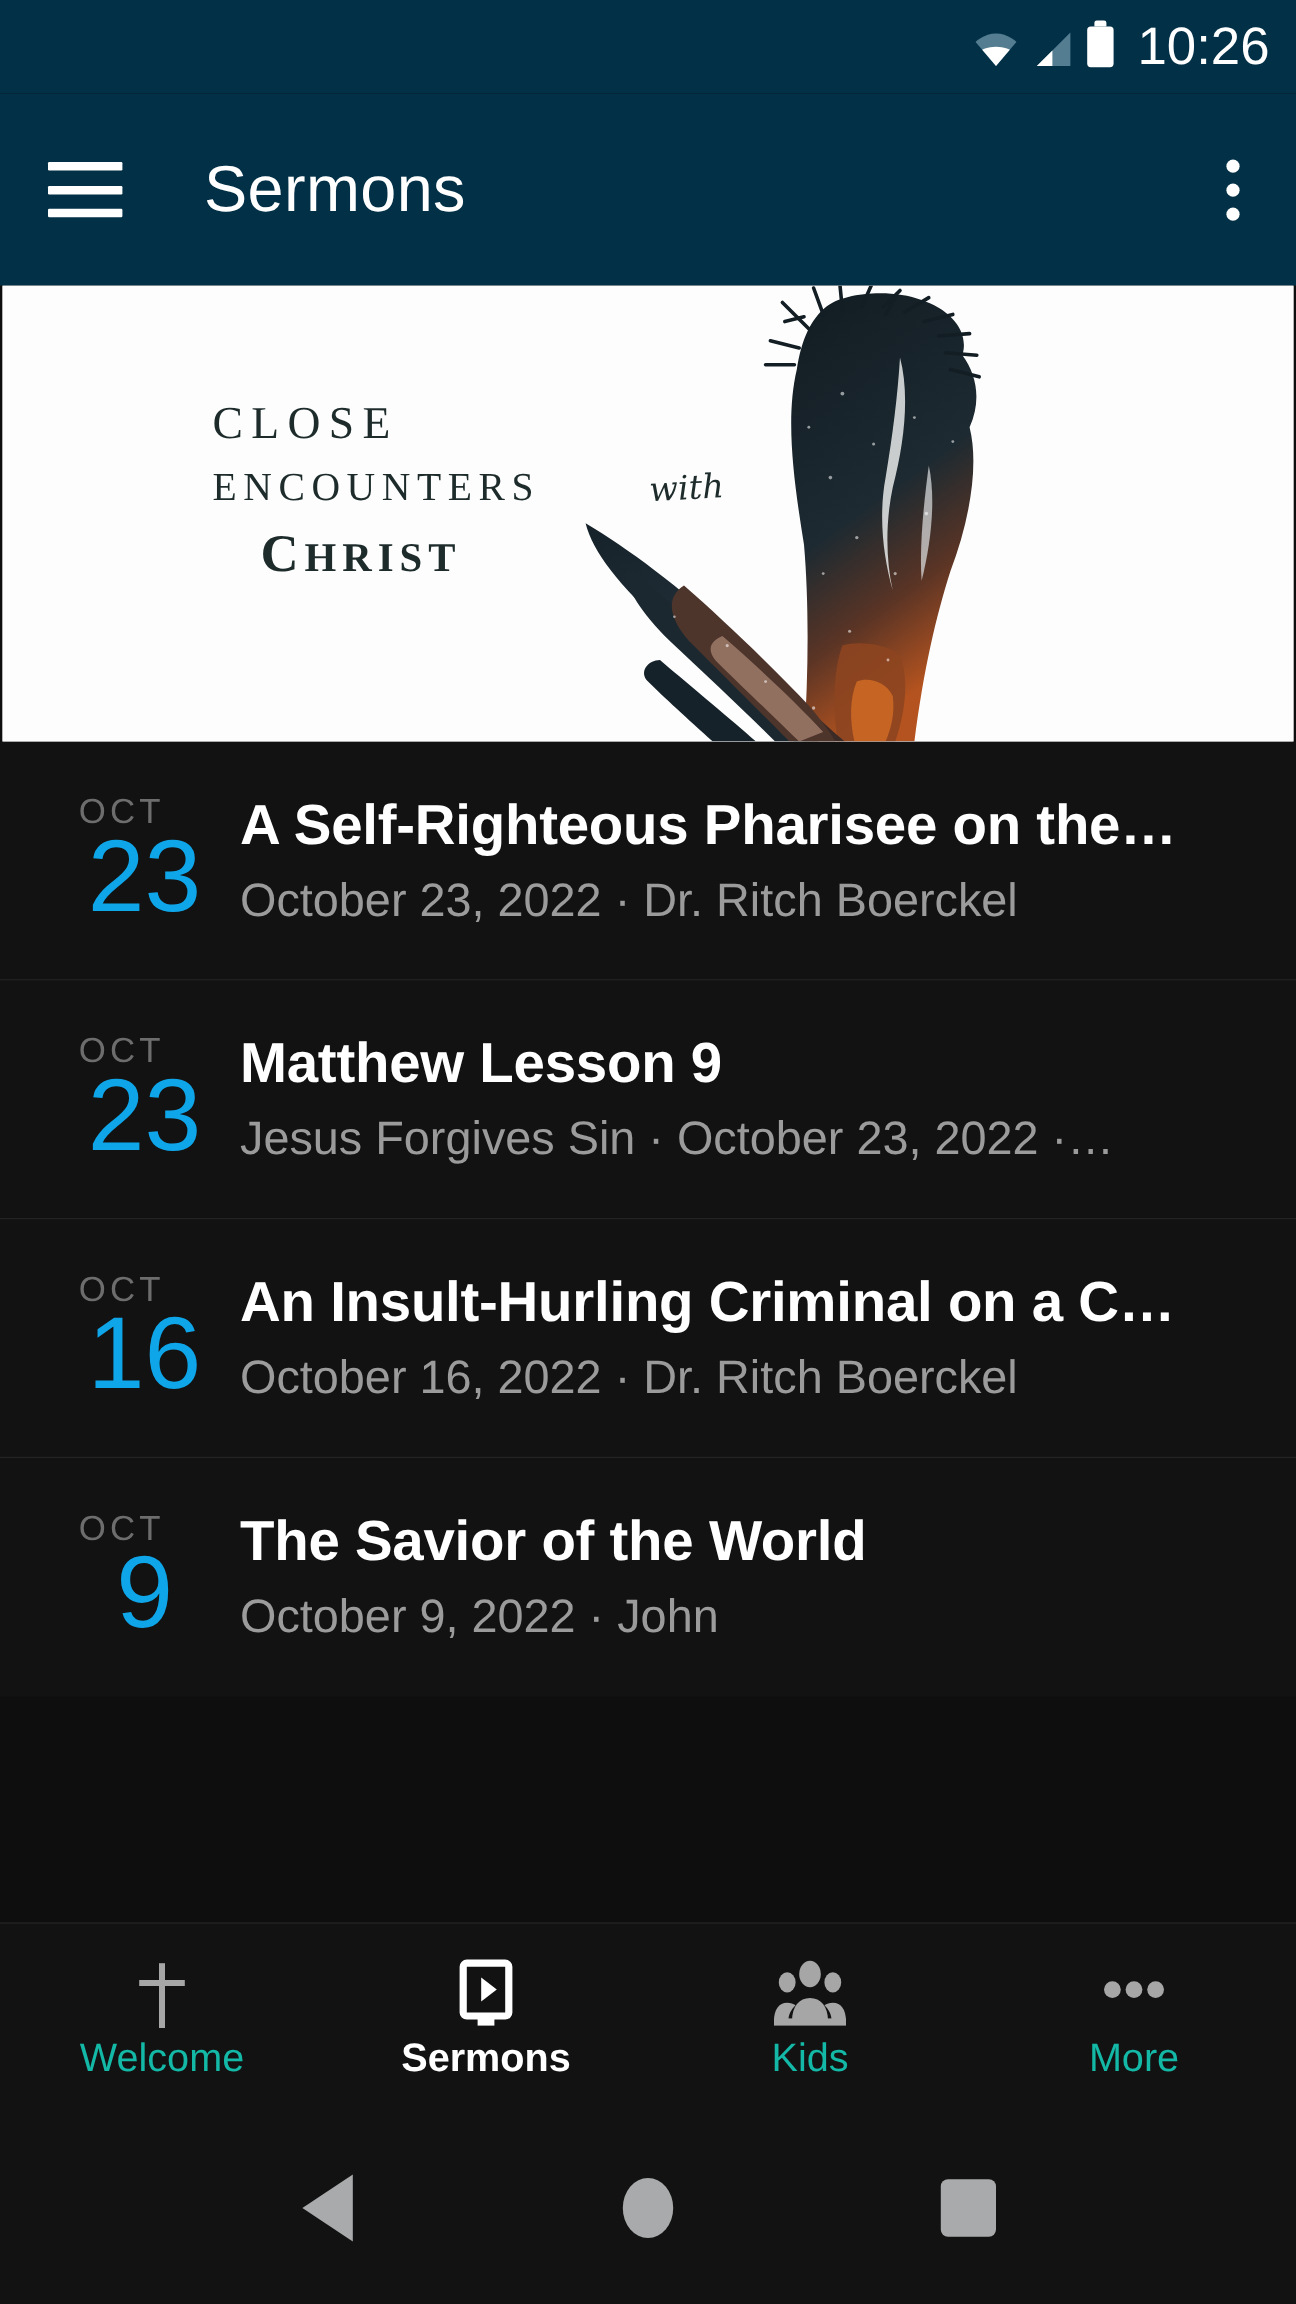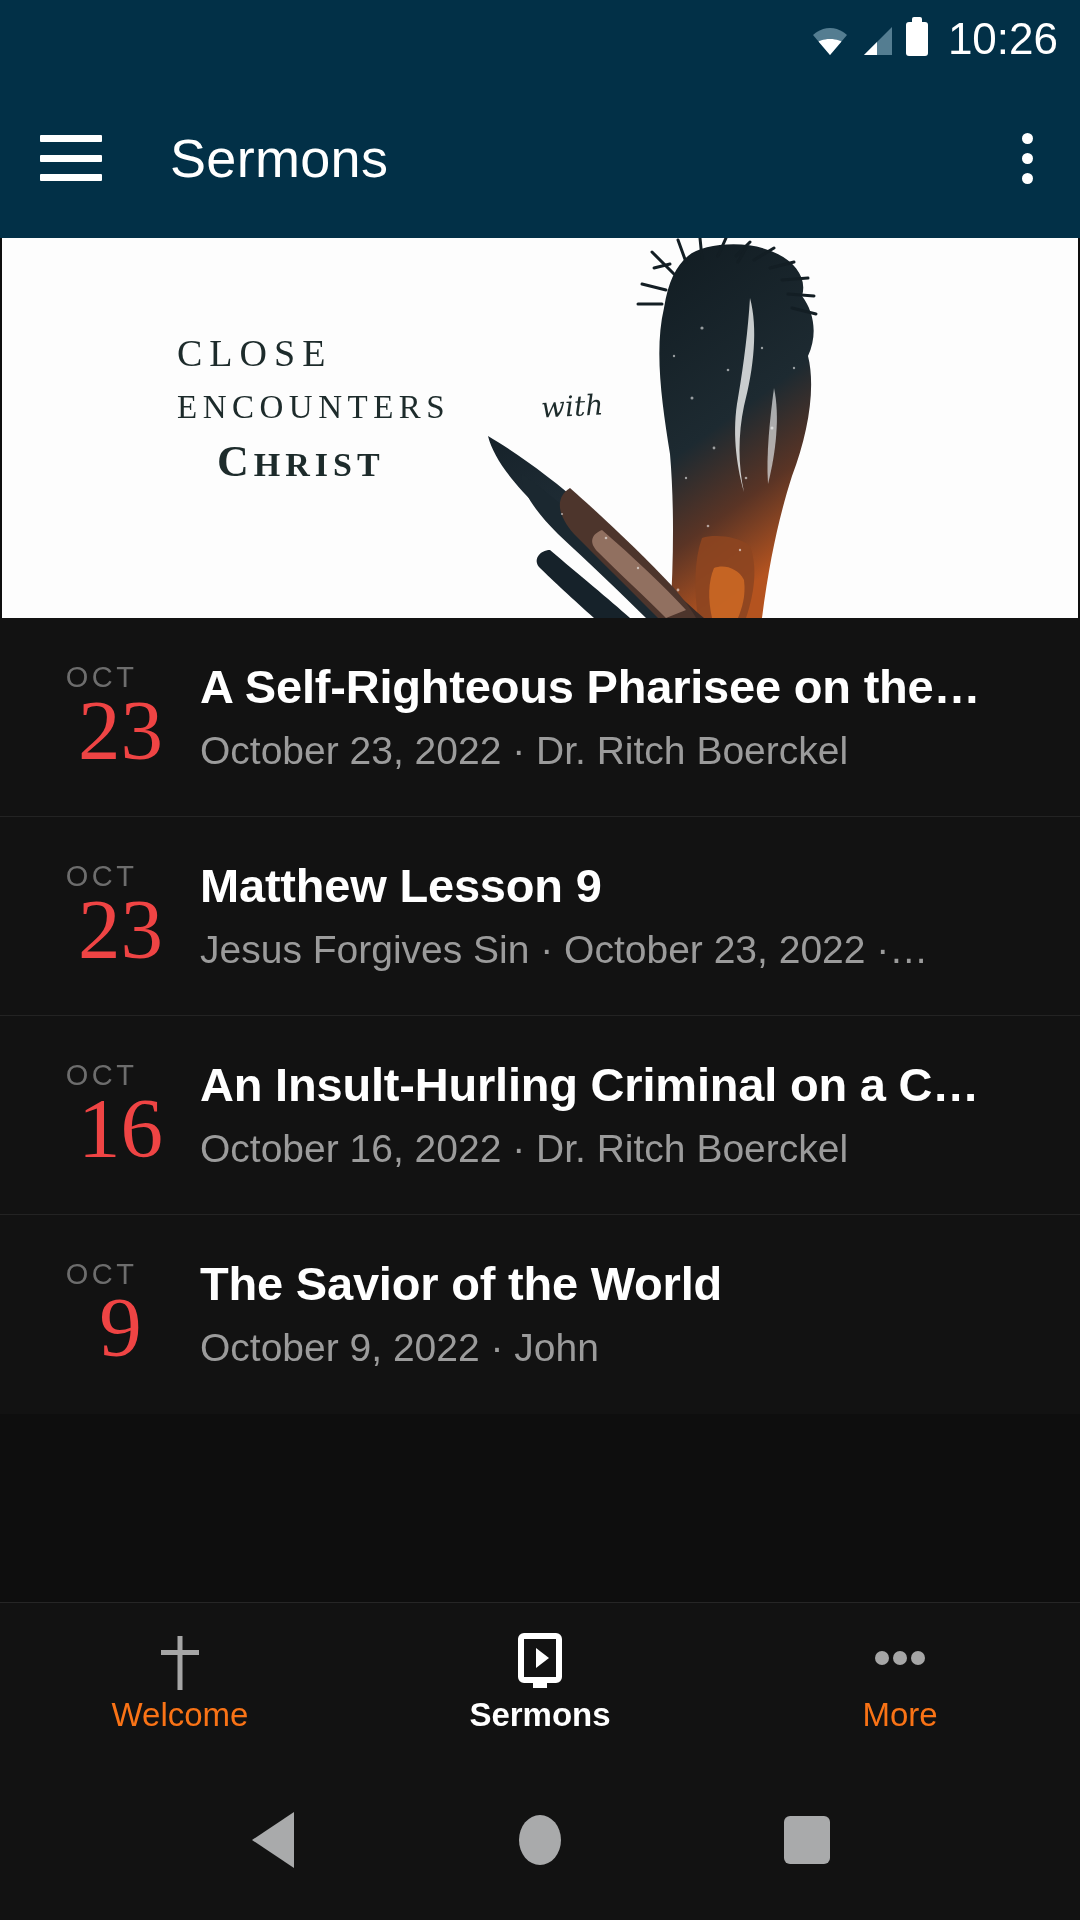--- a/index.html
+++ b/index.html
@@ -79,22 +79,22 @@
   .datecol{
     width:200px; min-width:200px; height:100%;
     display:flex; flex-direction:column; align-items:center; justify-content:center;
     padding-top:4px;
   }
   .d-mon{
     color:#6d6d6d; font-size:29px; letter-spacing:3.5px; line-height:1;
     font-weight:300; margin-bottom:-6px; margin-left:3px;
   }
   .d-day{
-    color:#ef4444; font-size:85px; line-height:1.05; font-weight:300;
-    font-family:Liberation Serif, serif; letter-spacing:0px;margin-left:41px;
+    color:#0ea5e9; font-size:85px; line-height:1.05; font-weight:300;
+    font-family:Liberation Sans, sans-serif; letter-spacing:0px;margin-left:41px;
   }
   .textcol{ flex:1; min-width:0; padding-right:4px; }
   .s-title{
     color:#ffffff; font-size:47px; font-weight:700; line-height:1.15;
     white-space:nowrap; overflow:hidden; text-overflow:ellipsis; letter-spacing:-0.2px;
   }
   .s-sub{
     color:#9b9b9b; font-size:39px; font-weight:400; line-height:1.2; margin-top:14px;
     white-space:nowrap; overflow:hidden; text-overflow:ellipsis;
   }
@@ -103,21 +103,21 @@
   .tabbar{
     position:absolute; left:0; right:0; bottom:160px; height:158px;
     background:#121212; border-top:1px solid #262626;
     display:flex; align-items:center;
   }
   .tab{
     flex:1; height:100%; display:flex; flex-direction:column;
     align-items:center; justify-content:center; gap:6px; cursor:pointer;
   }
   .tab-ico{ height:60px; display:flex; align-items:center; justify-content:center; }
-  .tab-lbl{ font-size:33px; line-height:1; color:#f97316; font-weight:400; }
+  .tab-lbl{ font-size:33px; line-height:1; color:#14b8a6; font-weight:400; }
   .tab.active .tab-lbl{ color:#ffffff; font-weight:700; }
 
   
   .navbar{
     position:absolute; left:0; right:0; bottom:0; height:160px; background:#121212;
     display:flex; align-items:center; justify-content:space-around; padding:0 140px;
   }
   .nav-btn{ width:90px; height:90px; display:flex; align-items:center; justify-content:center; cursor:pointer; }
   .nav-back{
     width:0; height:0; border-top:28px solid transparent; border-bottom:28px solid transparent;
@@ -314,20 +314,34 @@
           <rect x="10" y="4" width="38" height="44" rx="3" fill="none" stroke="#ffffff" stroke-width="6"></rect>
           <path d="M25 16 L38 26 L25 36 Z" fill="#ffffff"></path>
           <rect x="22" y="48" width="14" height="8" fill="#ffffff"></rect>
         </svg>
       </span>
       <span class="tab-lbl">Sermons</span>
     </div>
     <div class="tab">
       <span class="tab-ico">
         <svg width="62" height="60" viewBox="0 0 62 60">
+          <ellipse cx="31" cy="13" rx="9" ry="11" fill="#a6a6a6"></ellipse>
+          <ellipse cx="12" cy="20" rx="7" ry="8.5" fill="#a6a6a6"></ellipse>
+          <ellipse cx="50" cy="20" rx="7" ry="8.5" fill="#a6a6a6"></ellipse>
+          <path d="M16 52 C16 40 22 33 31 33 C40 33 46 40 46 52 Z" fill="#a6a6a6"></path>
+          <path d="M1 52 C1 43 5 37 12 37 C15 37 17 38 19 39 C15 43 13 47 13 52 Z" fill="#a6a6a6"></path>
+          <path d="M61 52 C61 43 57 37 50 37 C47 37 45 38 43 39 C47 43 49 47 49 52 Z" fill="#a6a6a6"></path>
+          <rect x="1" y="50" width="60" height="6" fill="#a6a6a6"></rect>
+        </svg>
+      </span>
+      <span class="tab-lbl">Kids</span>
+    </div>
+    <div class="tab">
+      <span class="tab-ico">
+        <svg width="62" height="60" viewBox="0 0 62 60">
           <circle cx="13" cy="26" r="7" fill="#a6a6a6"></circle>
           <circle cx="31" cy="26" r="7" fill="#a6a6a6"></circle>
           <circle cx="49" cy="26" r="7" fill="#a6a6a6"></circle>
         </svg>
       </span>
       <span class="tab-lbl">More</span>
     </div>
   </div>
 
 <div class="navbar">

